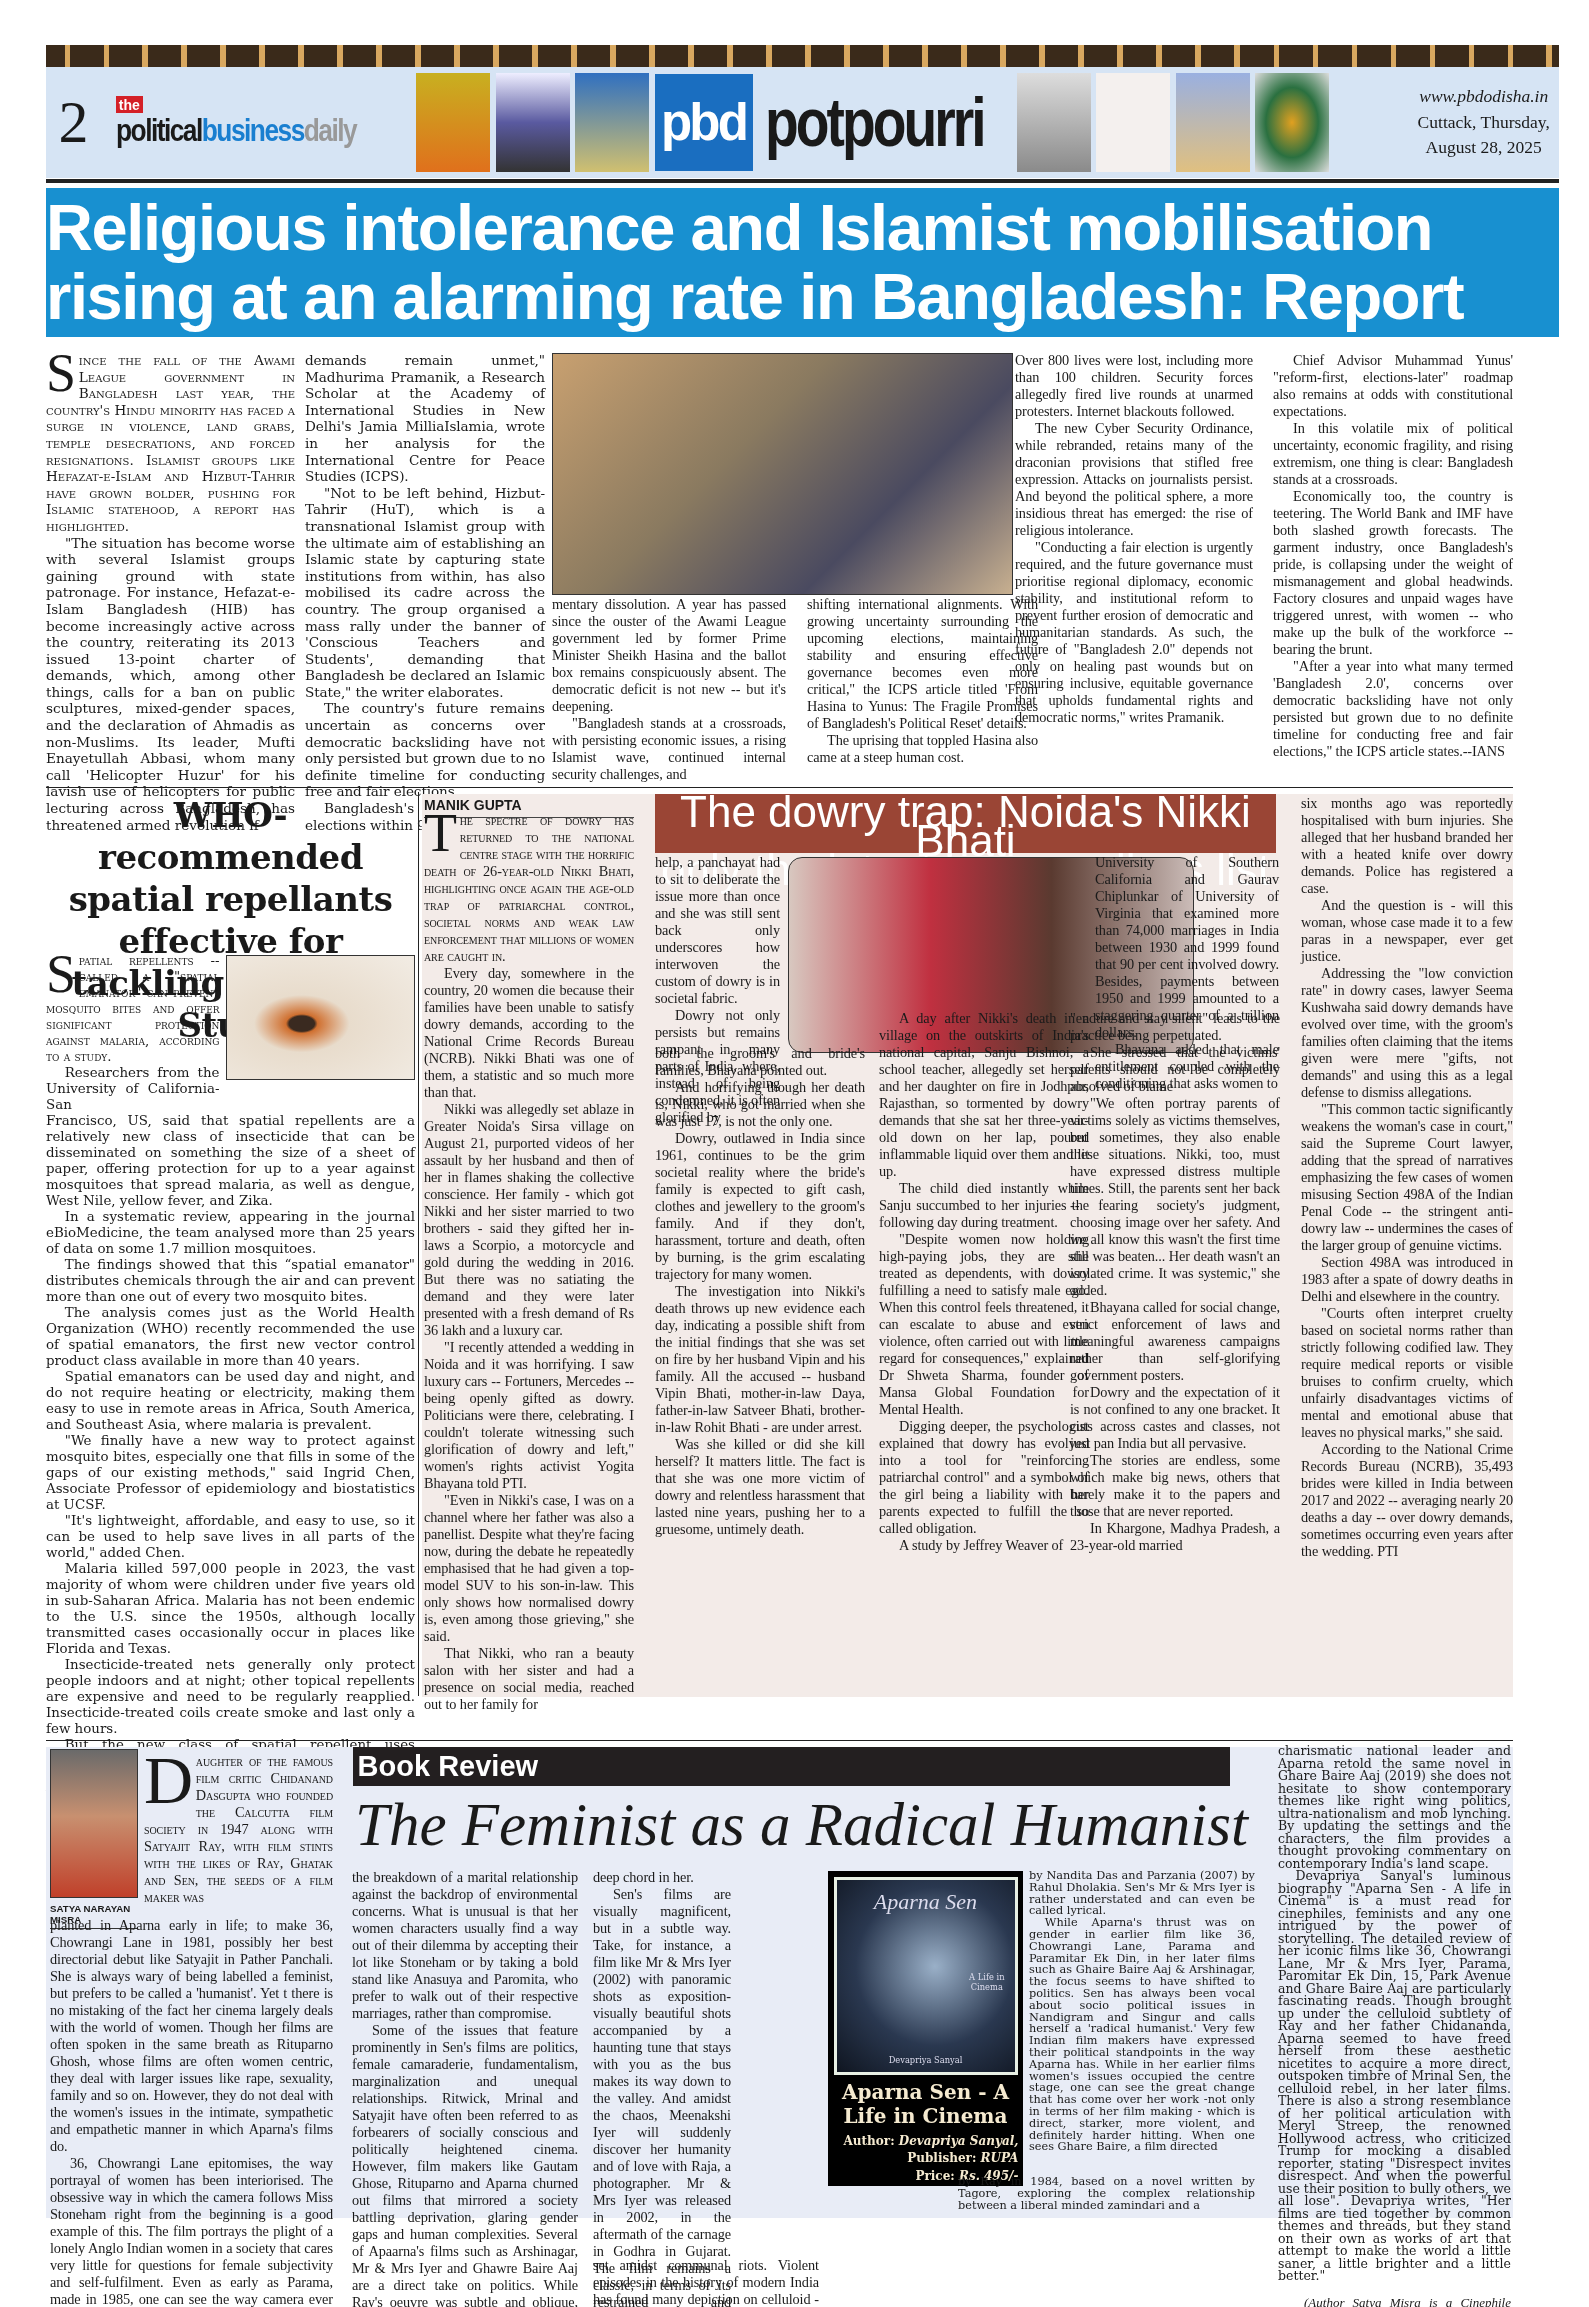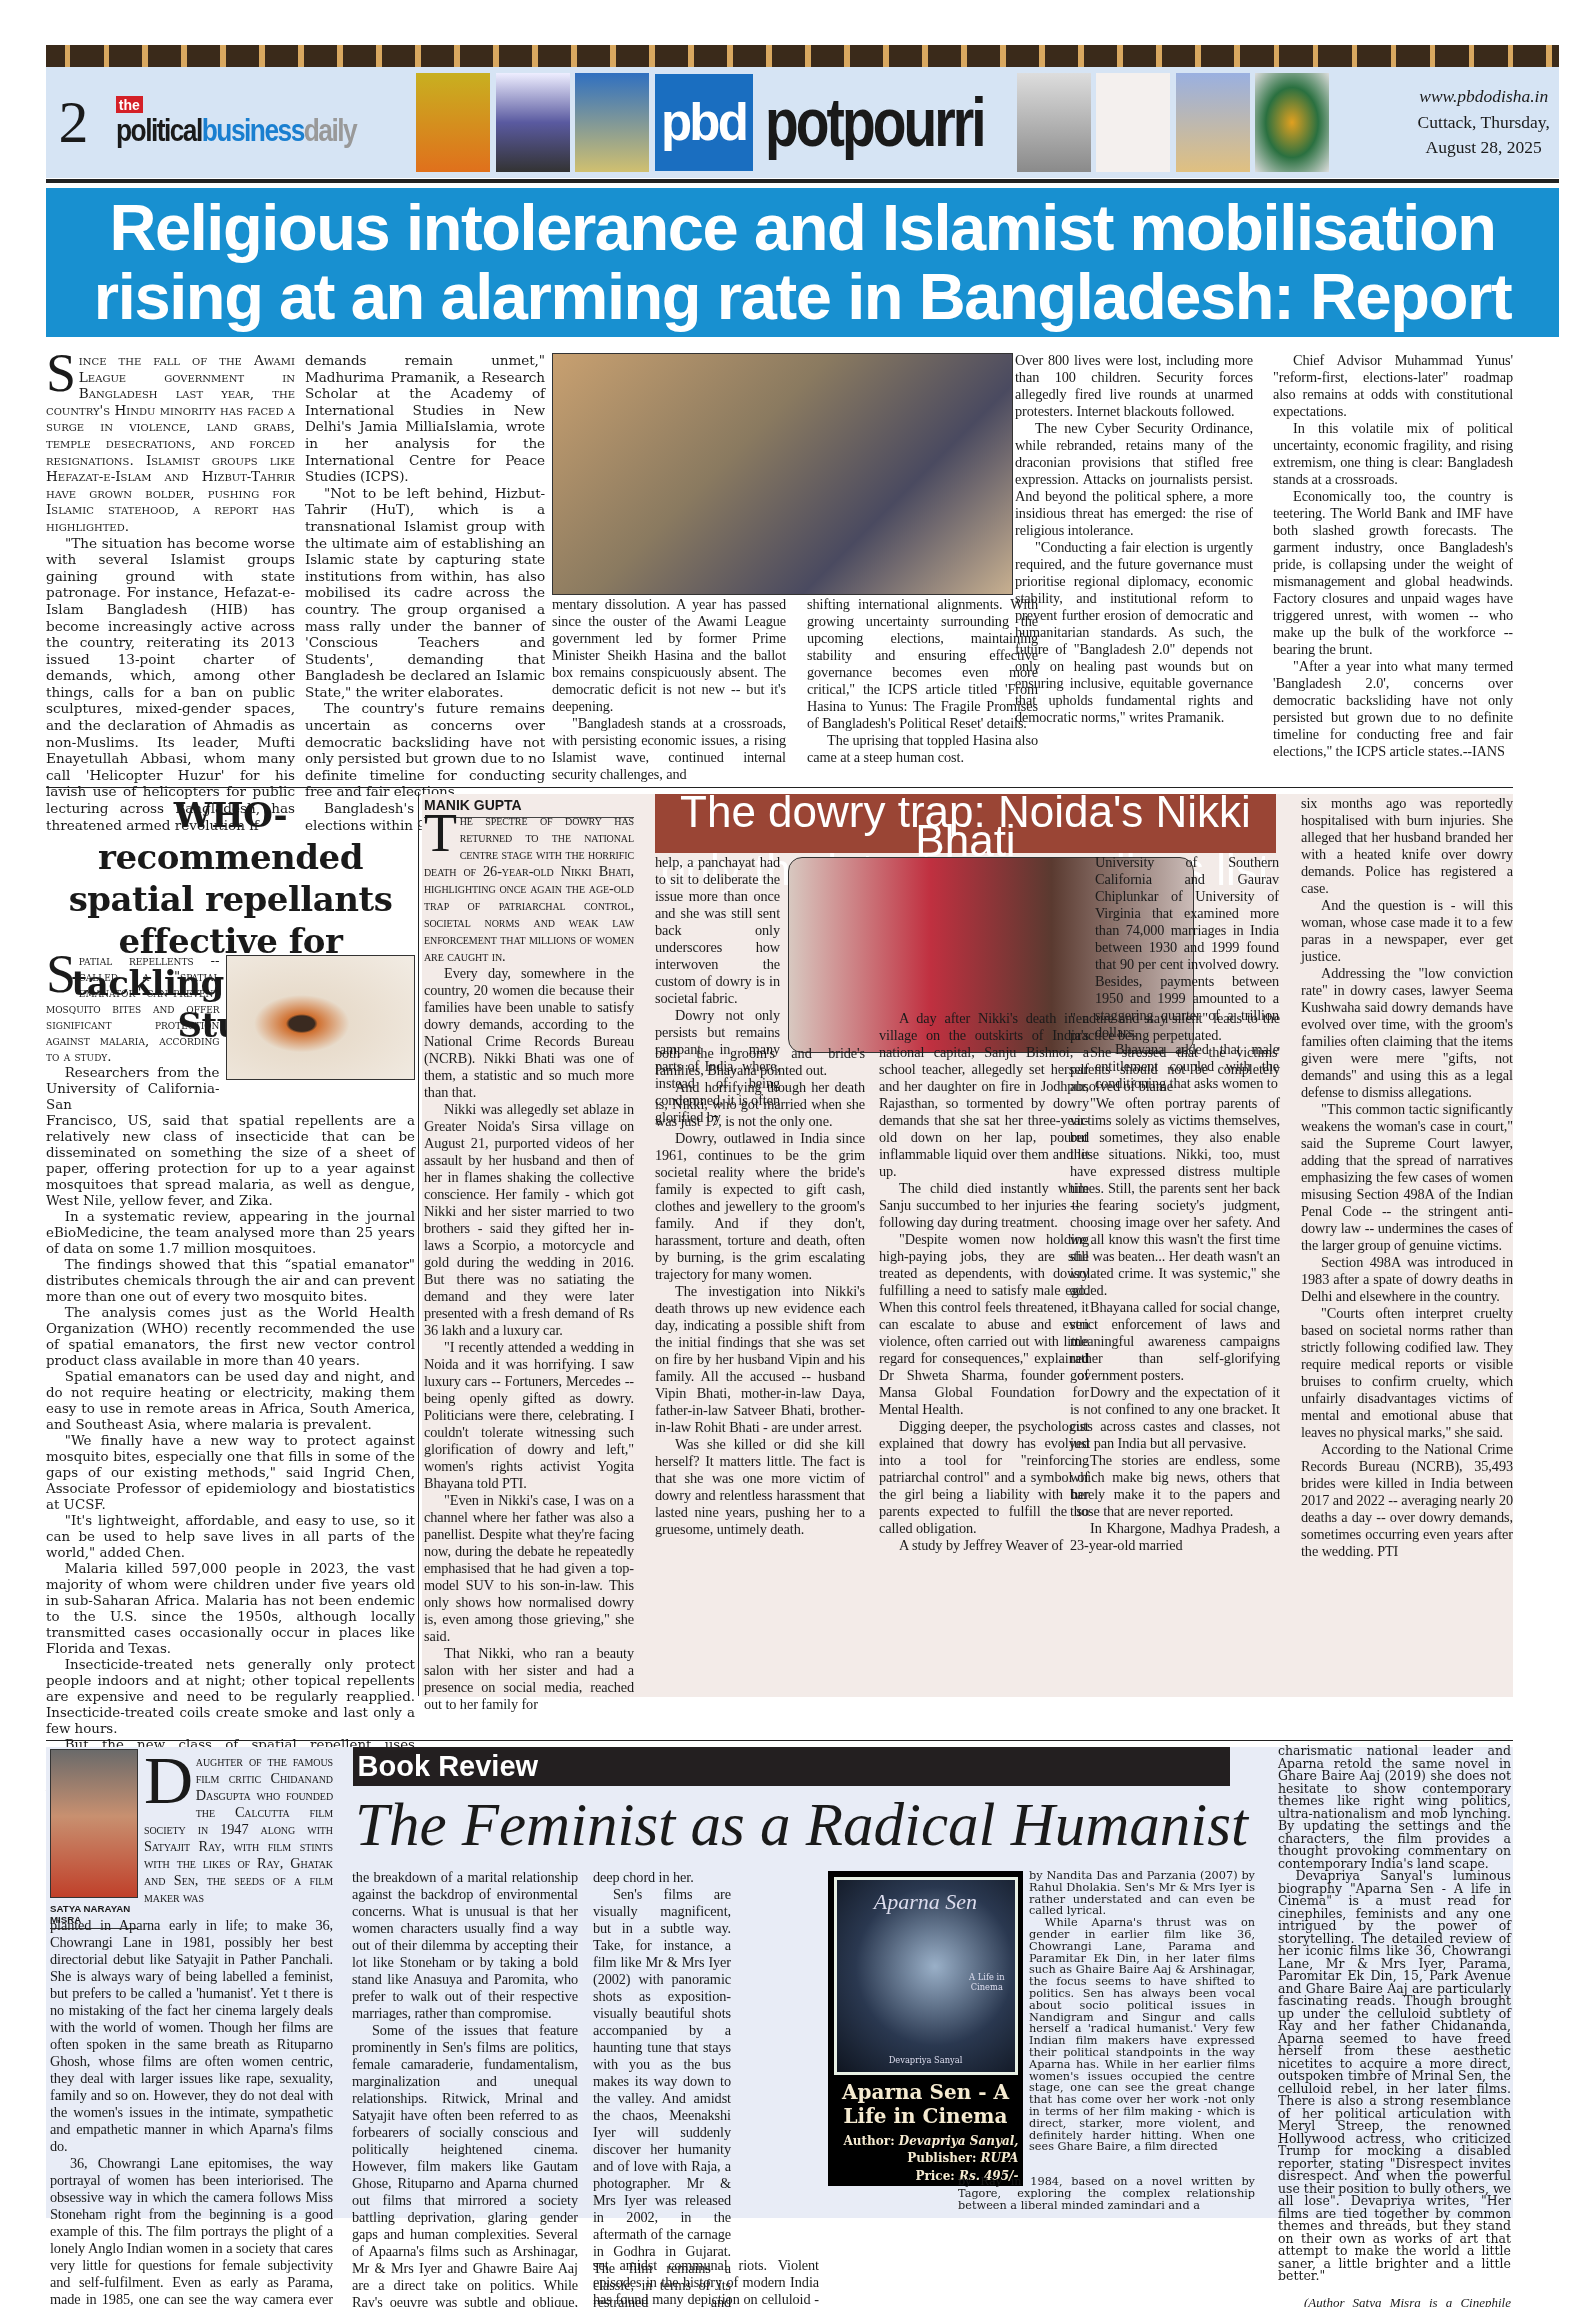--- a/index.html
+++ b/index.html
@@ -11,21 +11,21 @@
 .logo{display:flex;flex-direction:column;margin-left:15px;width:300px}
 .logo-the{background:#d42027;color:#fff;font-family:"Liberation Sans",sans-serif;font-weight:bold;font-size:14px;padding:0.9px 2.8px;width:max-content}
 .logo-main{font-family:"Liberation Sans",sans-serif;font-weight:bold;font-size:31px;letter-spacing:-1.8px;transform:scaleX(.85);transform-origin:left}
 .logo-main .b{color:#1a7fd0}.logo-main .d{color:#999}
 .thumb{width:74px;height:99px;margin-right:5.5px}
 .pbd{background:#1a6ec0;color:#fff;font-family:"Liberation Sans",sans-serif;font-weight:bold;font-size:51px;padding:0 6.5px;height:97px;display:flex;align-items:center;letter-spacing:-2.8px}
 .potpourri{font-family:"Liberation Sans",sans-serif;font-weight:bold;font-size:69px;letter-spacing:-3.7px;margin:0 12px;transform:scaleX(.8);transform-origin:left;width:240px}
 .mast-right{margin-left:auto;margin-right:9.2px;text-align:center;font-family:"Liberation Serif",serif;font-size:17.5px;line-height:1.45}
 .mast-right .url{font-style:italic}
 .rule{background:#222}
-.headline-band{left:46px;top:188px;width:1513px;height:149px;background:#1890d0;color:#fff;font-family:"Liberation Sans",sans-serif;font-weight:bold;font-size:65px;line-height:69px;text-align:center;padding-top:4.6px;letter-spacing:-1.4px}
+.headline-band{left:46px;top:188px;width:1513px;height:149px;background:#1890d0;color:#fff;font-family:"Liberation Sans",sans-serif;font-weight:bold;font-size:65px;line-height:69px;padding-top:4.6px;letter-spacing:-1.4px}
 .col{font-size:13.6px;line-height:16.6px;text-align:justify;hyphens:auto}
 .col p{text-indent:1.4em}
 .col p.first{text-indent:0}
 .dropcap{float:left;font-size:54px;line-height:42px;padding-right:2.8px;font-family:"Liberation Serif",serif}
 .sc{font-variant:small-caps}
 .narrow{font-family:"Liberation Serif",serif;font-size:14.3px;line-height:17px;letter-spacing:-0.1px}
 .photo{background:linear-gradient(135deg,#c8a070,#8a7a60 40%,#4a4a60 70%,#c8b090);border:1.4px solid #333}
 .who-title{font-family:"DejaVu Serif",serif;font-weight:bold;font-size:34px;line-height:42px;text-align:center;letter-spacing:-0.5px}
 .dowry-bg{background:#f3ebe8}
 .dowry-title{background:#9a4535;color:#fff;font-family:Liberation Sans, sans-serif;font-size:44px;line-height:59px;text-align:center;transform-origin:center}

